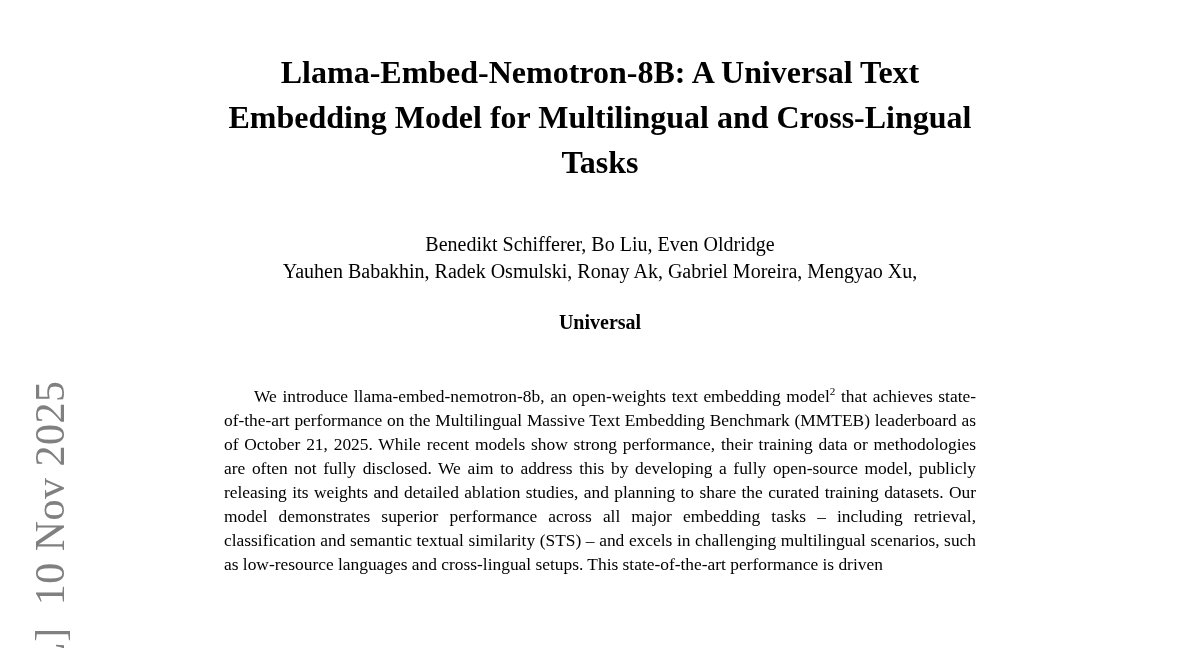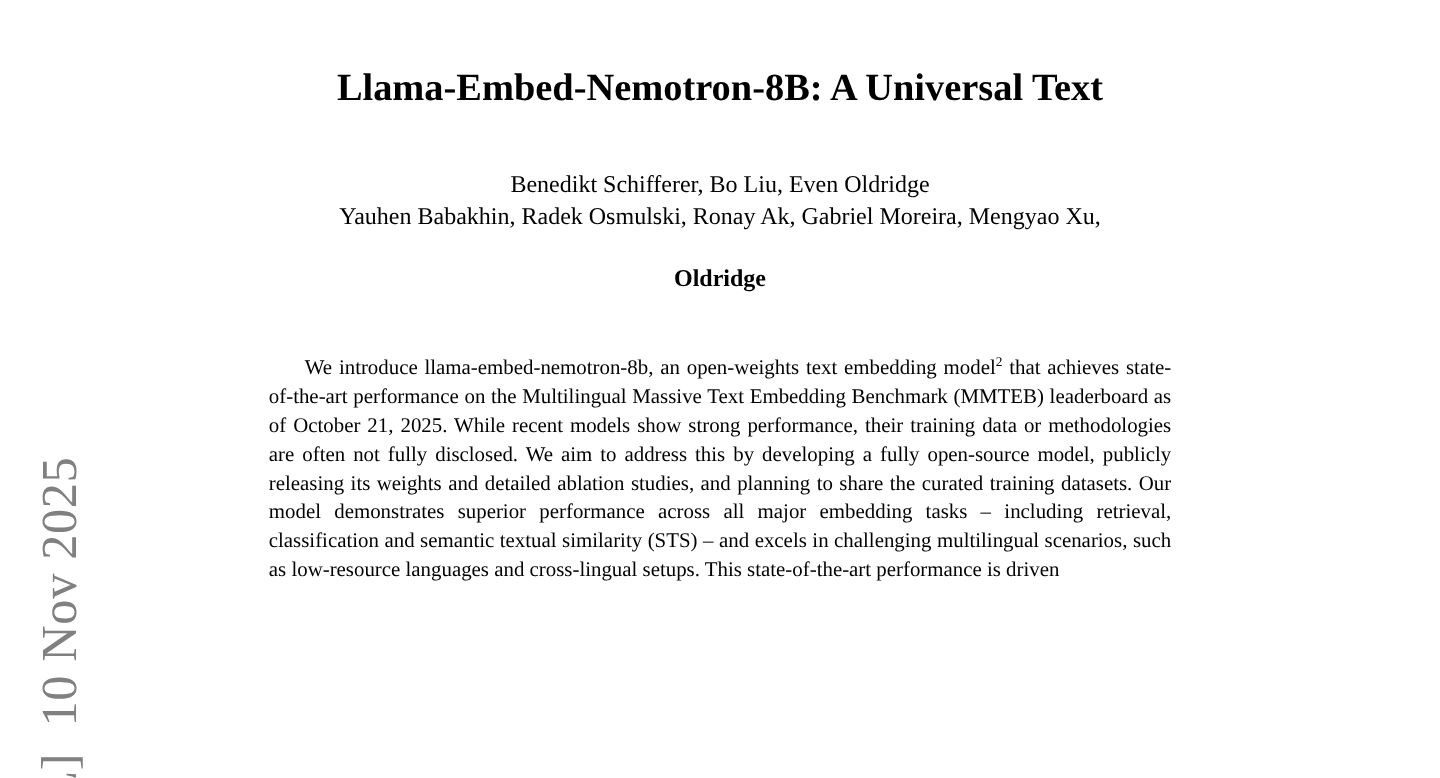--- a/index.html
+++ b/index.html
@@ -68,25 +68,27 @@
 </style>
 </head>
 <body>
 
 <div>
 
   <div class="watermark" style="color: rgb(128, 128, 128);">L]  10 Nov 2025</div>
 
   <div class="paper-title">
     <div>Llama-Embed-Nemotron-8B: A Universal Text</div>
+    <div>Embedding Model for Multilingual and Cross-Lingual</div>
+    <div>Tasks</div>
   </div>
 
   <div class="authors">
     <div>Benedikt Schifferer, Bo Liu, Even Oldridge</div>
     <div>Yauhen Babakhin, Radek Osmulski, Ronay Ak, Gabriel Moreira, Mengyao Xu,</div>
   </div>
 
 
-  <div class="abstract-heading">Oldridge</div>
+  <div class="abstract-heading">Universal</div>
 
   <div class="abstract-body"><span>We introduce llama-embed-nemotron-8b, an open-weights text embedding model</span><sup>2</sup><span> that achieves state-of-the-art performance on the Multilingual Massive Text Embedding Benchmark (MMTEB) leaderboard as of October 21, 2025. While recent models show strong performance, their training data or methodologies are often not fully disclosed. We aim to address this by developing a fully open-source model, publicly releasing its weights and detailed ablation studies, and planning to share the curated training datasets. Our model demonstrates superior performance across all major embedding tasks – including retrieval, classification and semantic textual similarity (STS) – and excels in challenging multilingual scenarios, such as low-resource languages and cross-lingual setups. This state-of-the-art performance is driven</span></div>
 
 </div>
 
 </body></html>

